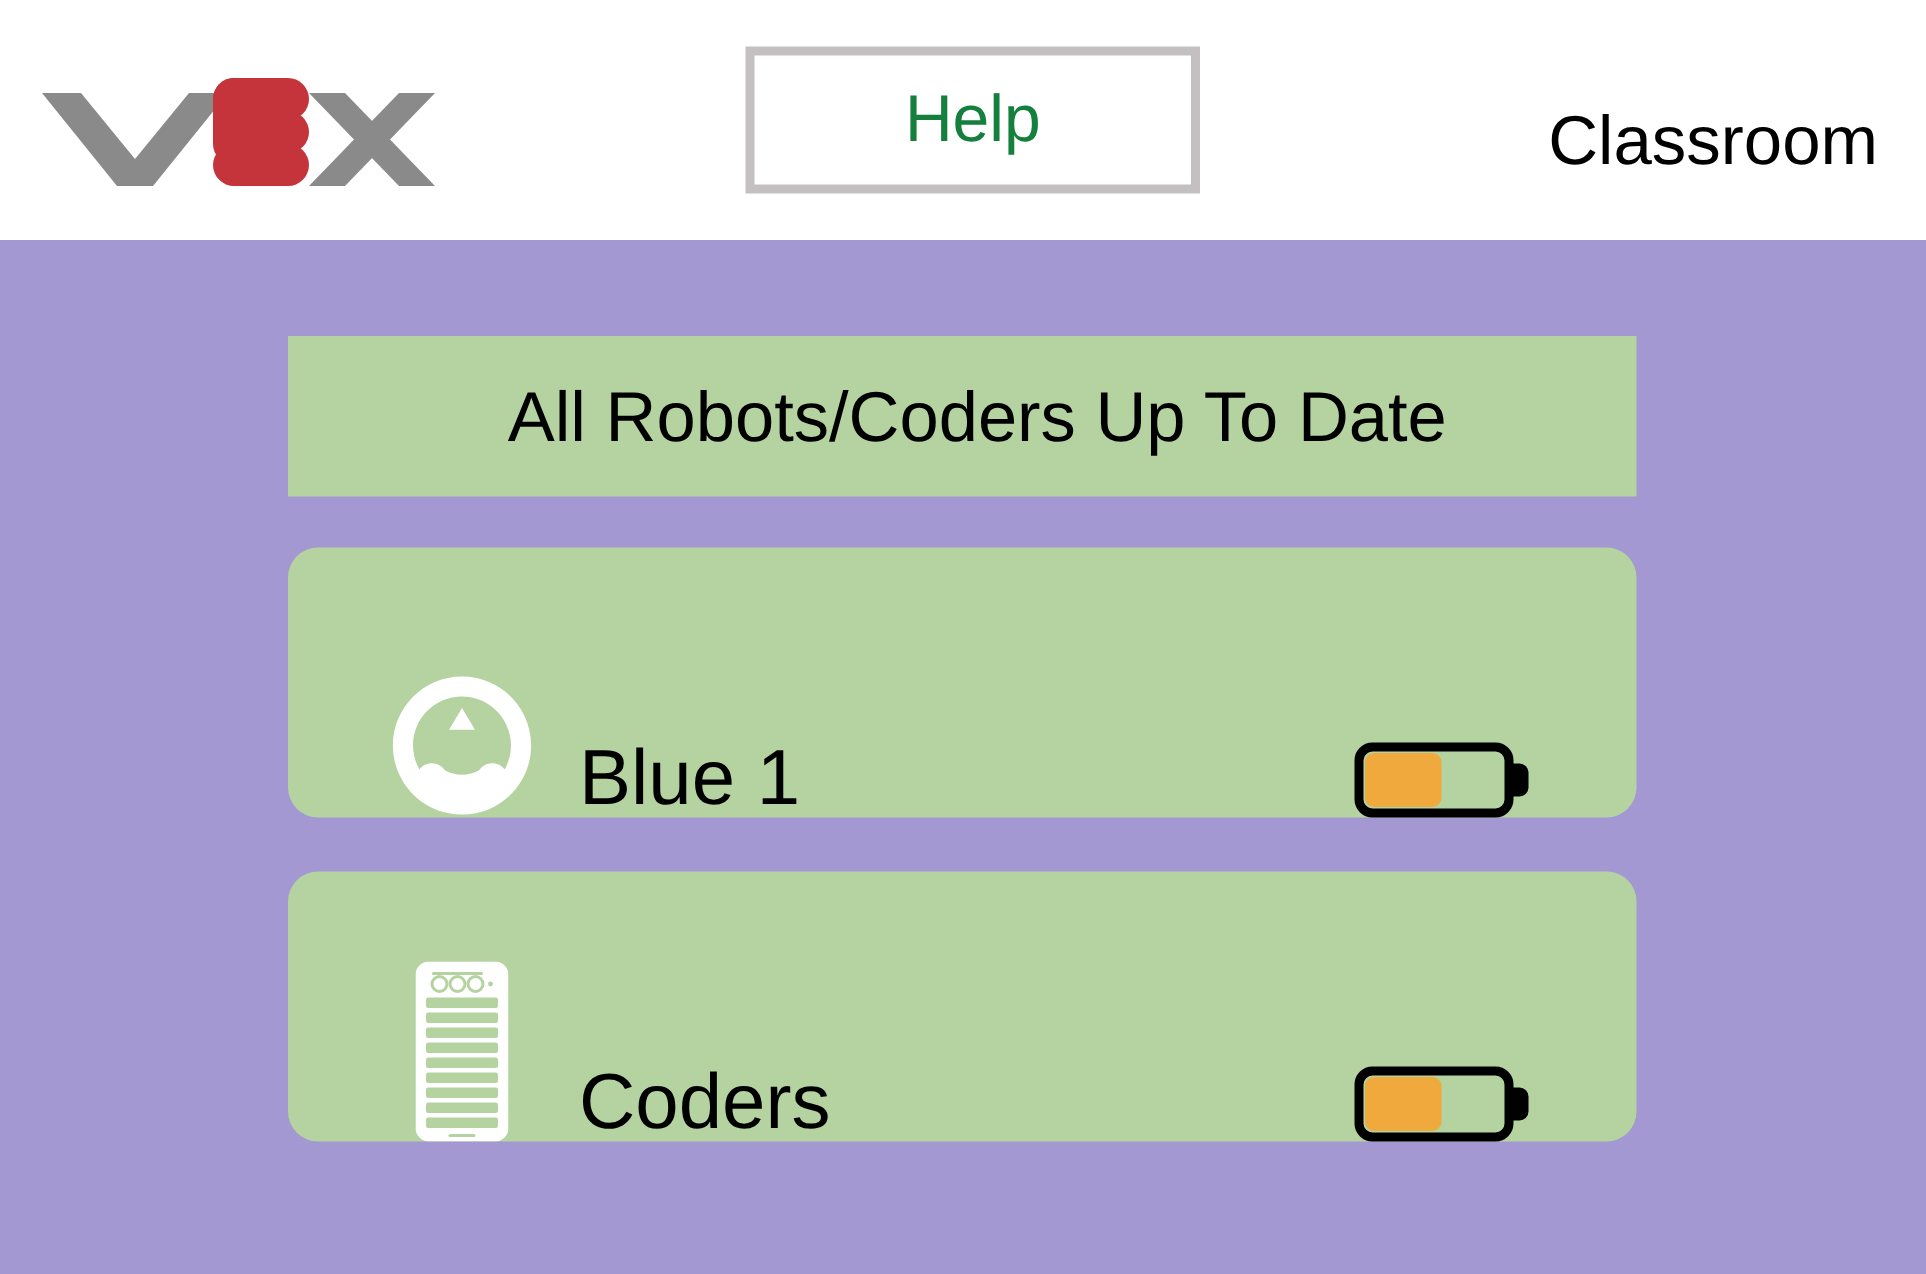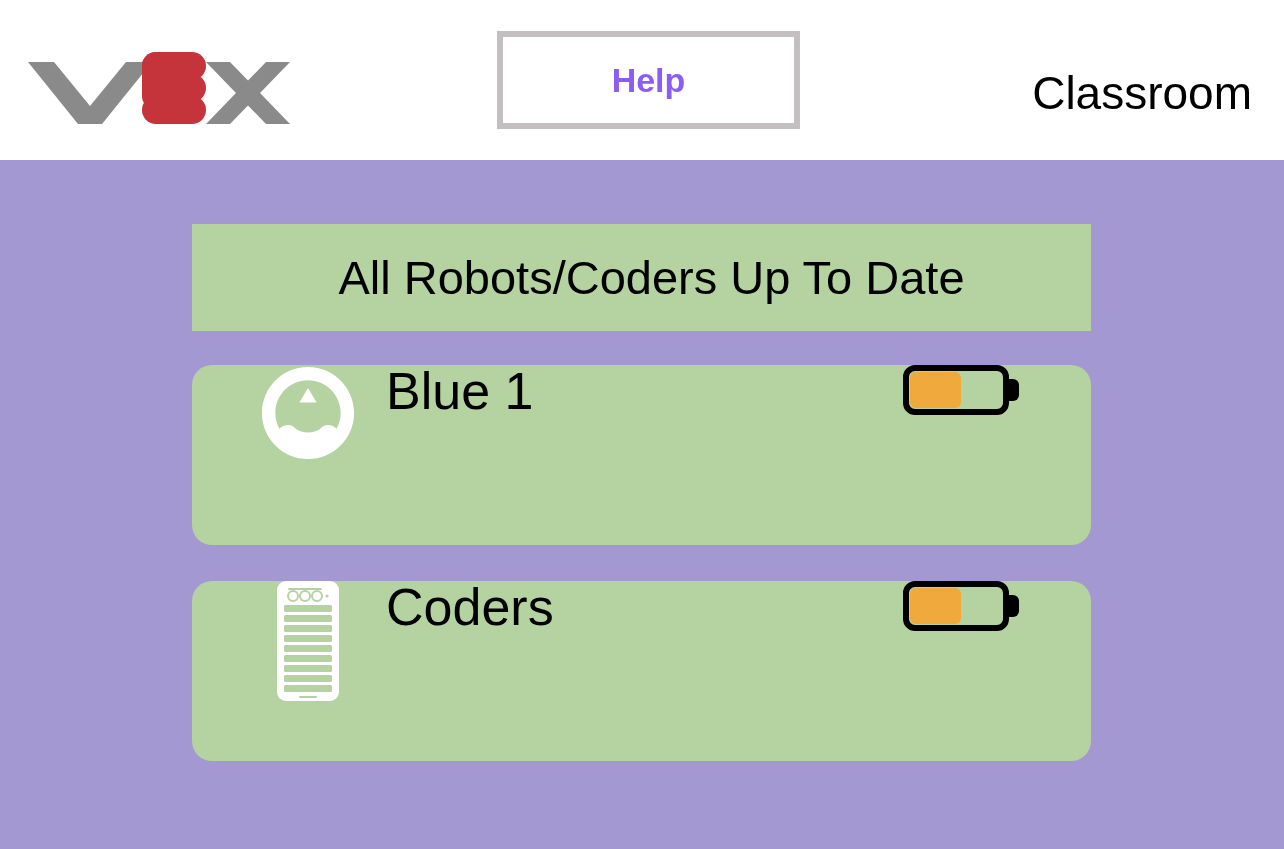--- a/index.html
+++ b/index.html
@@ -49,24 +49,24 @@
     height: 98px;
     background: #ffffff;
     border: 6px solid #c4bfc0;
     display: flex;
     align-items: center;
     justify-content: center;
     cursor: pointer;
   }
 
   .help-button-label {
-    font-size: 34px;
-    color: #8b5cf6;
-    line-height: 1;
-    font-weight: 700;
+    font-size: 44px;
+    color: #15803d;
+    line-height: 1;
+    font-weight: 400;
   }
 
   .classroom-label {
     position: absolute;
     right: 32px;
     top: 70px;
     font-size: 46px;
     color: #000000;
     line-height: 1;
     white-space: nowrap;
@@ -102,21 +102,21 @@
   }
 
   .device-card {
     position: absolute;
     left: 192px;
     width: 899px;
     height: 180px;
     background: #b5d3a0;
     border-radius: 20px;
     display: flex;
-    align-items: flex-start;
+    align-items: flex-end;
     cursor: pointer;
   }
 
   .device-card.row-0 { top: 205px; }
   .device-card.row-1 { top: 421px; }
 
   .device-icon {
     width: 120px;
     margin-left: 56px;
     display: flex;

